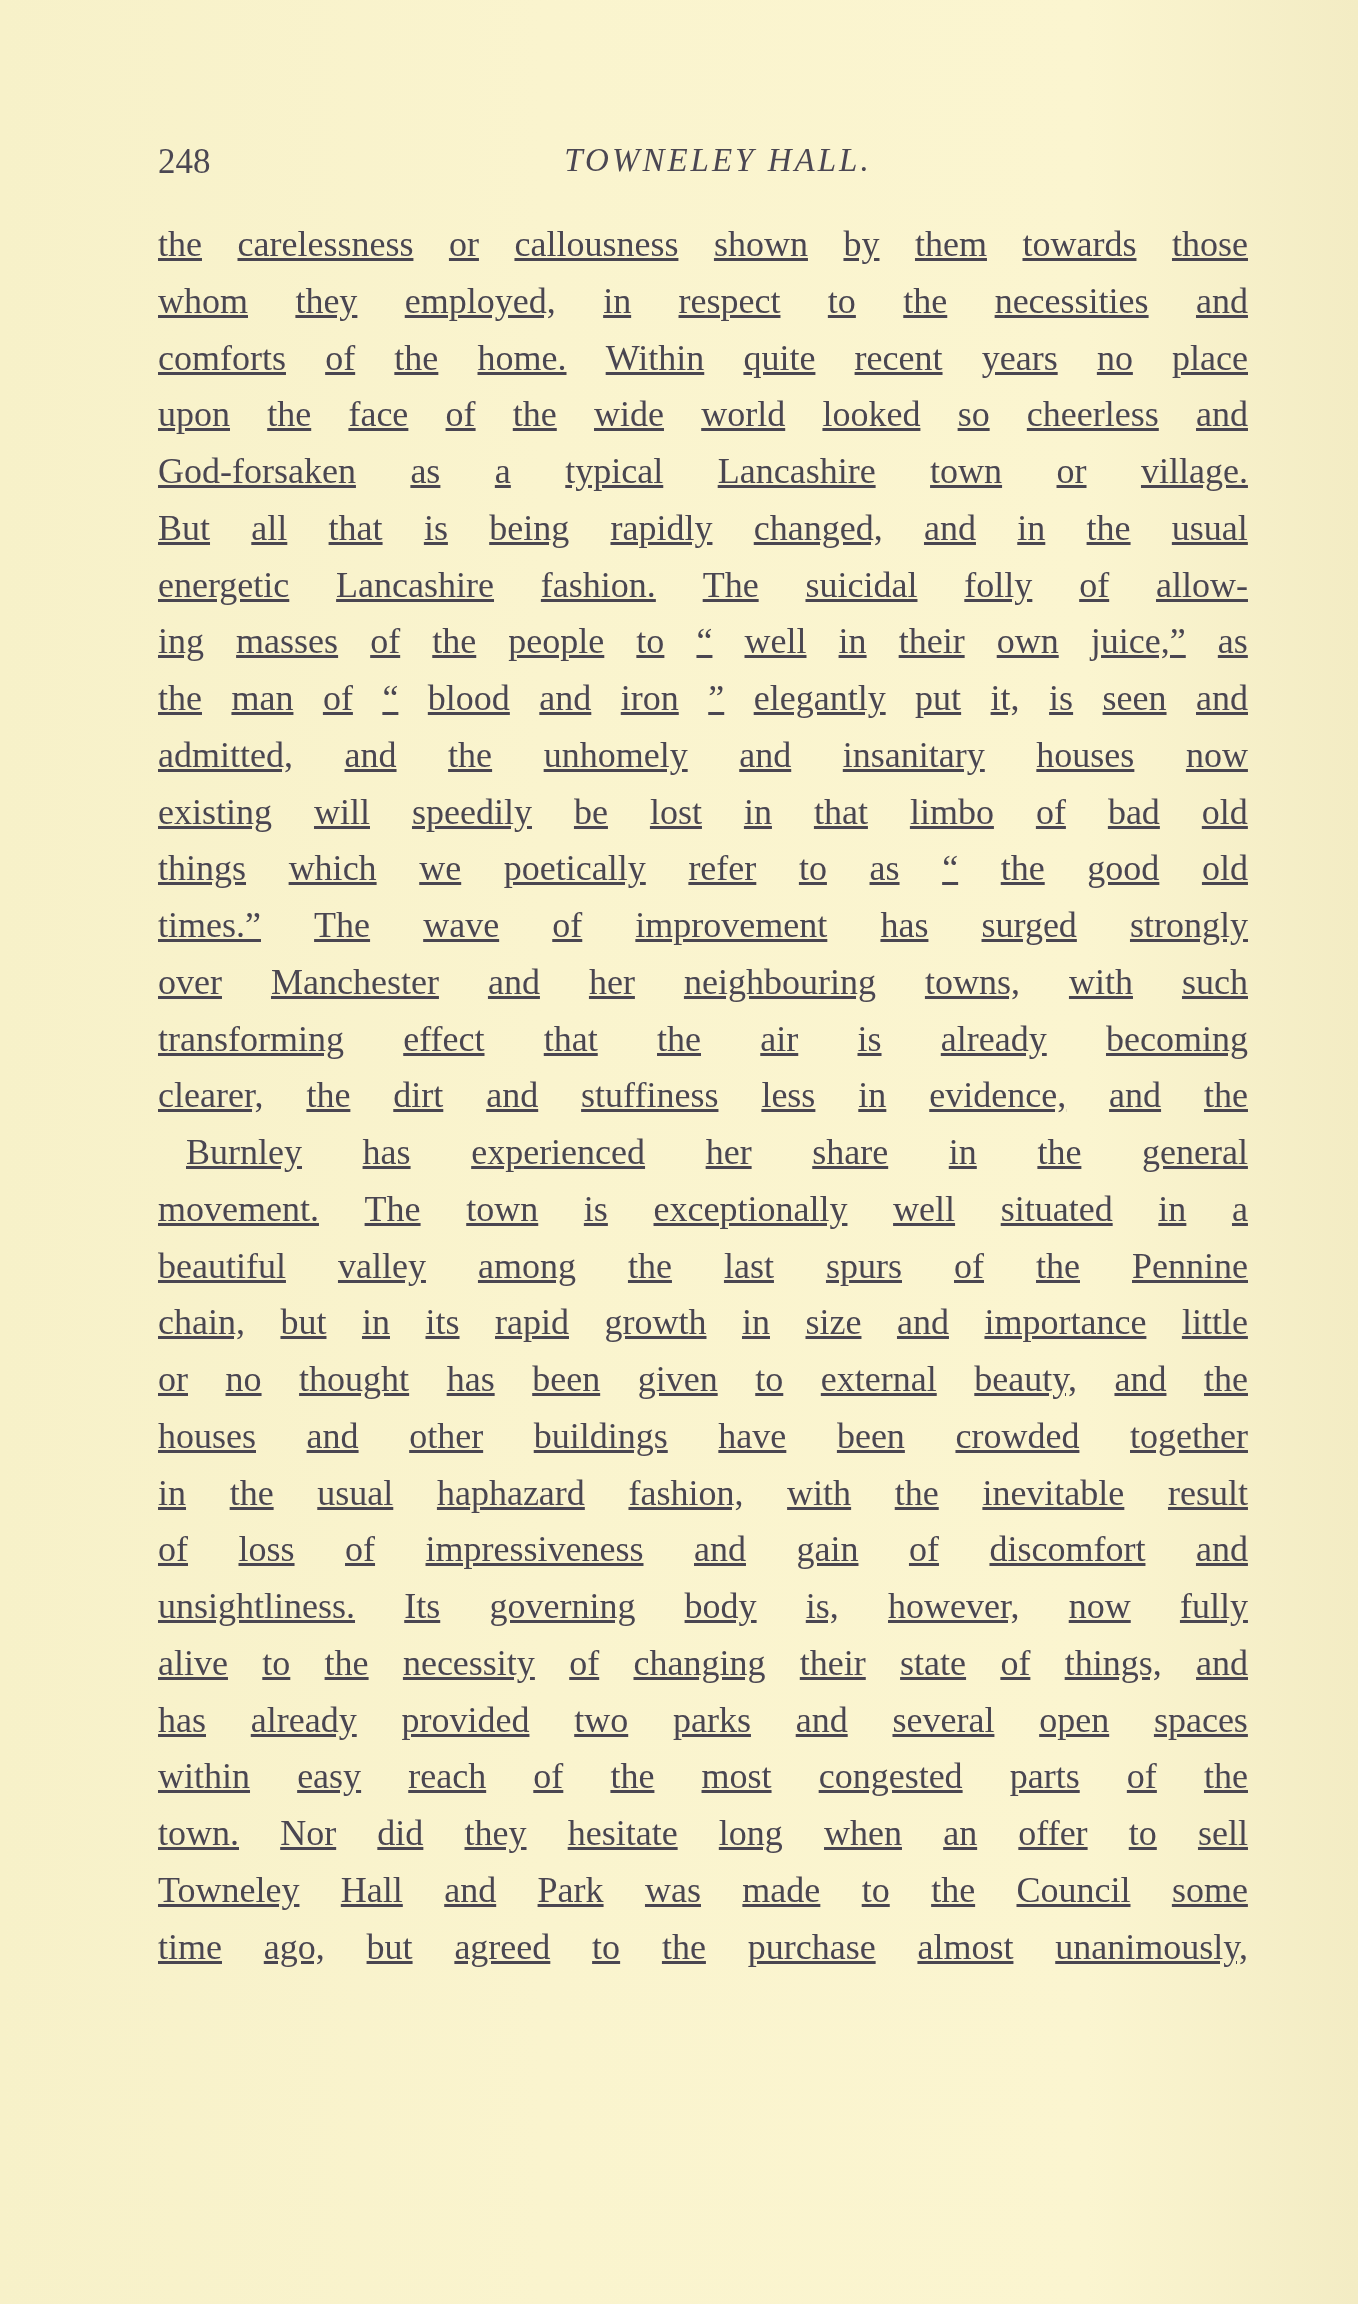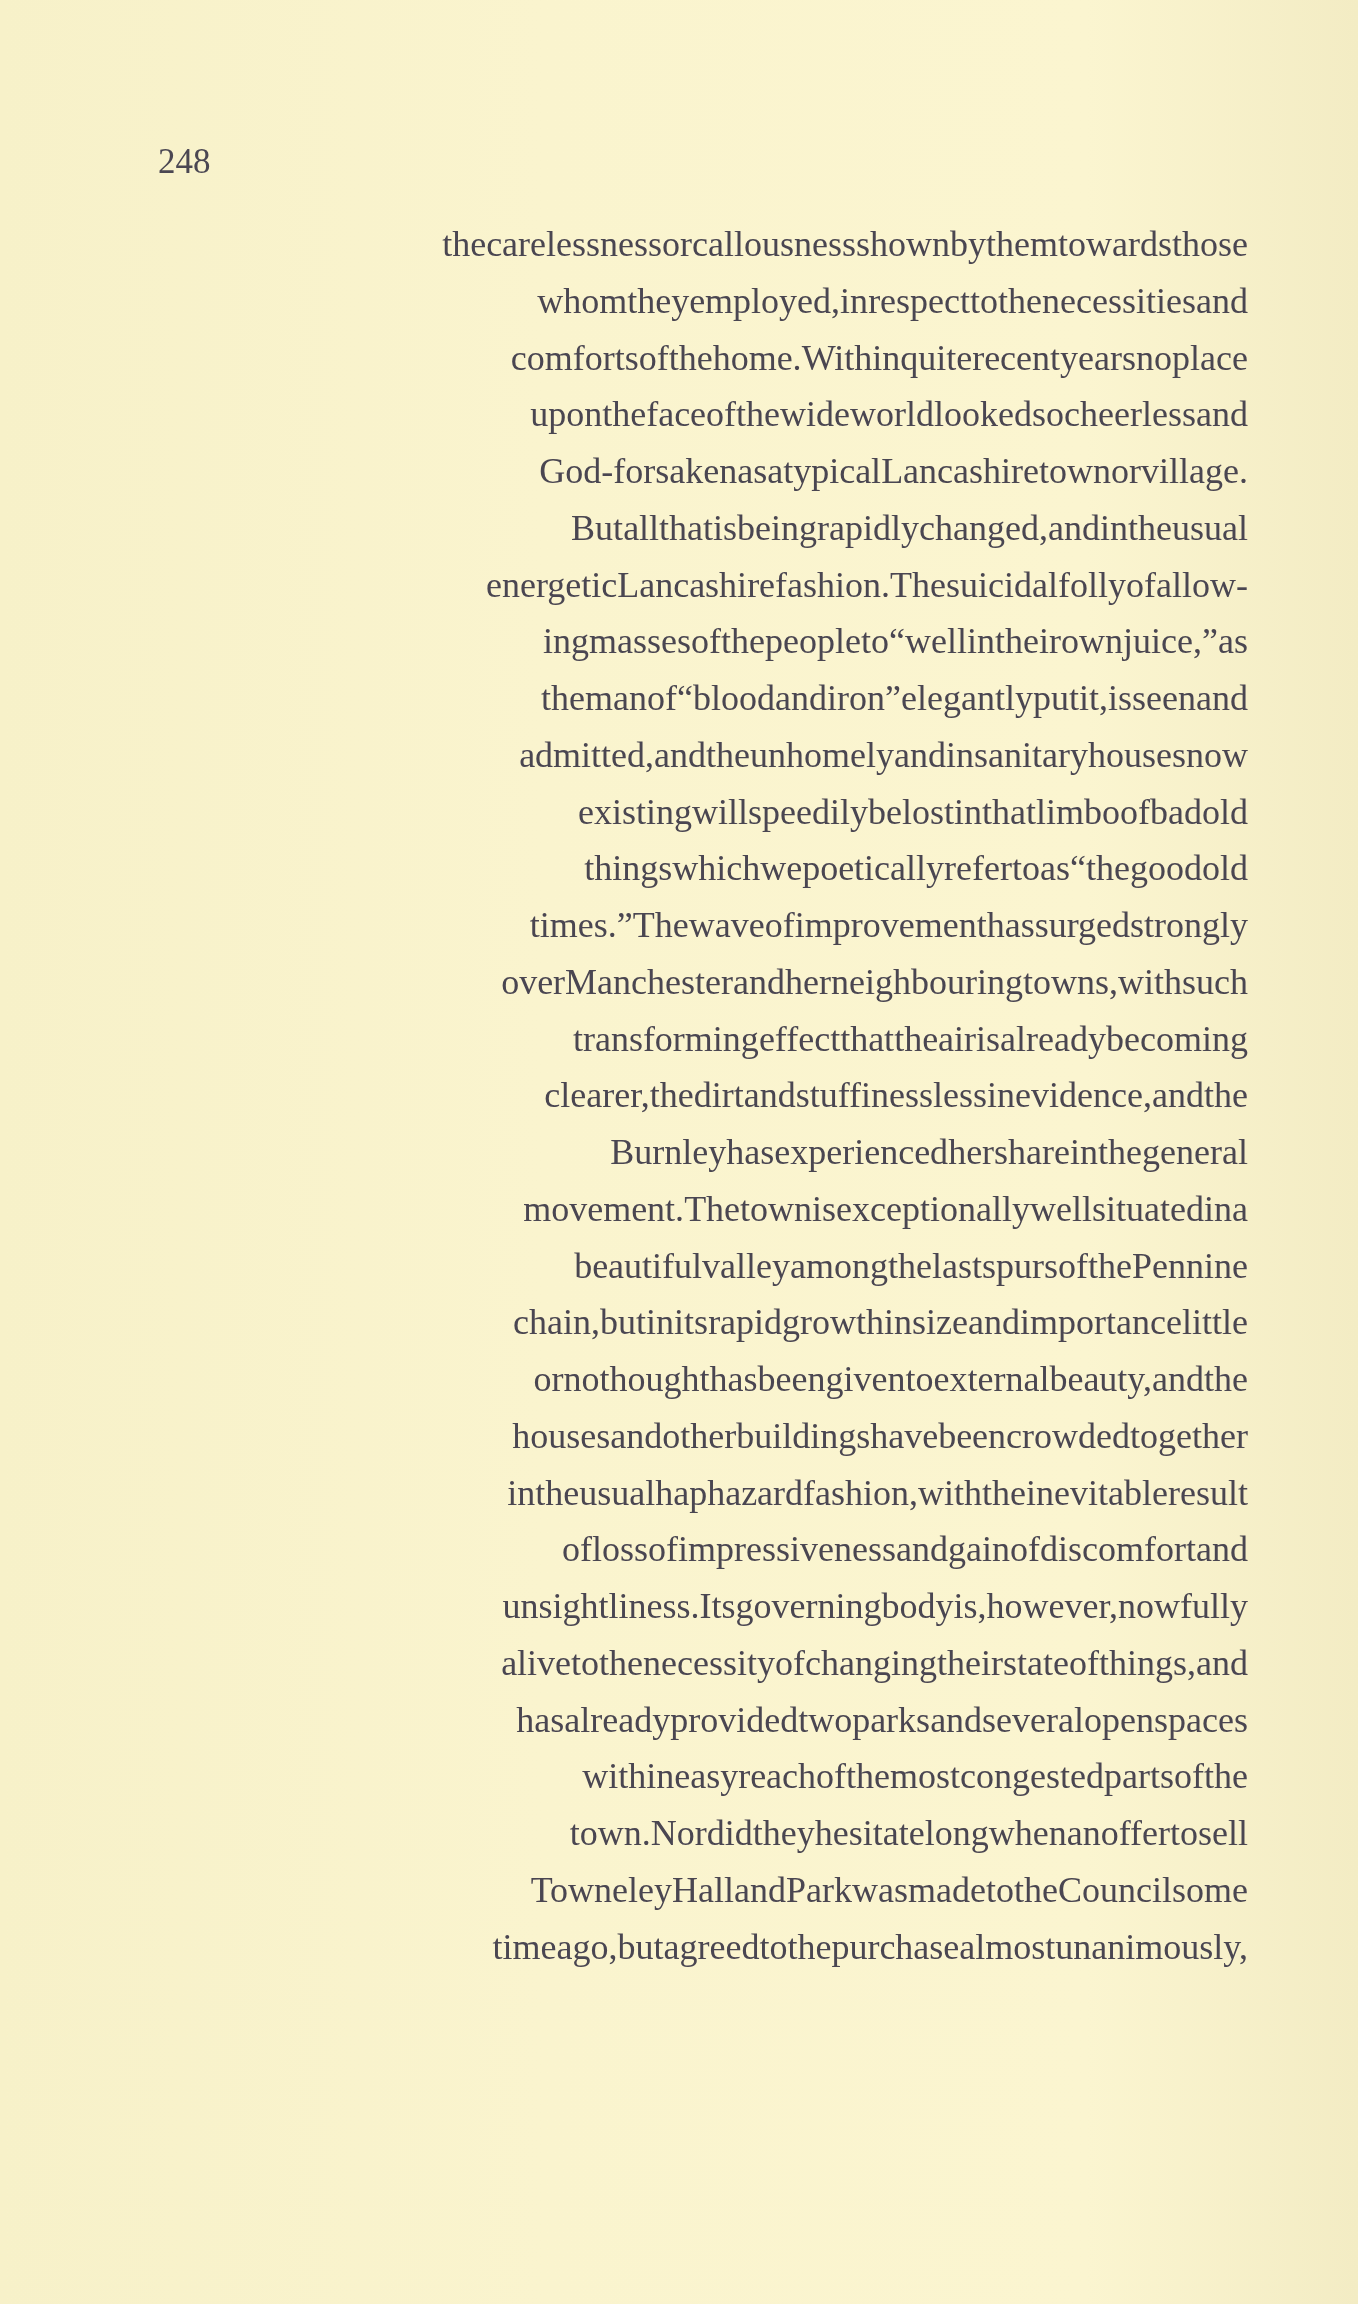--- a/index.html
+++ b/index.html
@@ -19,28 +19,29 @@
     position:absolute; left:158px; top:216px; width:1090px;
     font-family:"Liberation Serif", serif; font-size:36px; color:#4a4651;
   }
   .line {
     display:block; height:56.75px; line-height:56.75px;
     text-align:justify; text-align-last:justify; white-space:nowrap; overflow:visible;
   }
   .line.last { text-align-last:left; }
   .line.indent { padding-left:28px; }
   .line span { white-space:normal; }
-  .just { display:flex; justify-content:flex-end; }
+  .just { display:flex; justify-content:space-between;text-decoration:underline; }
 </style>
 </head>
 <body>
 
 <div class="page">
   <div class="running-head">
     <span class="page-number">248</span>
+    <div class="running-title">TOWNELEY HALL.</div>
   </div>
 
   <div class="body-text" id="body-text">
       <div>
         <div class="line just">
           <span>the</span>
           <span>carelessness</span>
           <span>or</span>
           <span>callousness</span>
           <span>shown</span>

